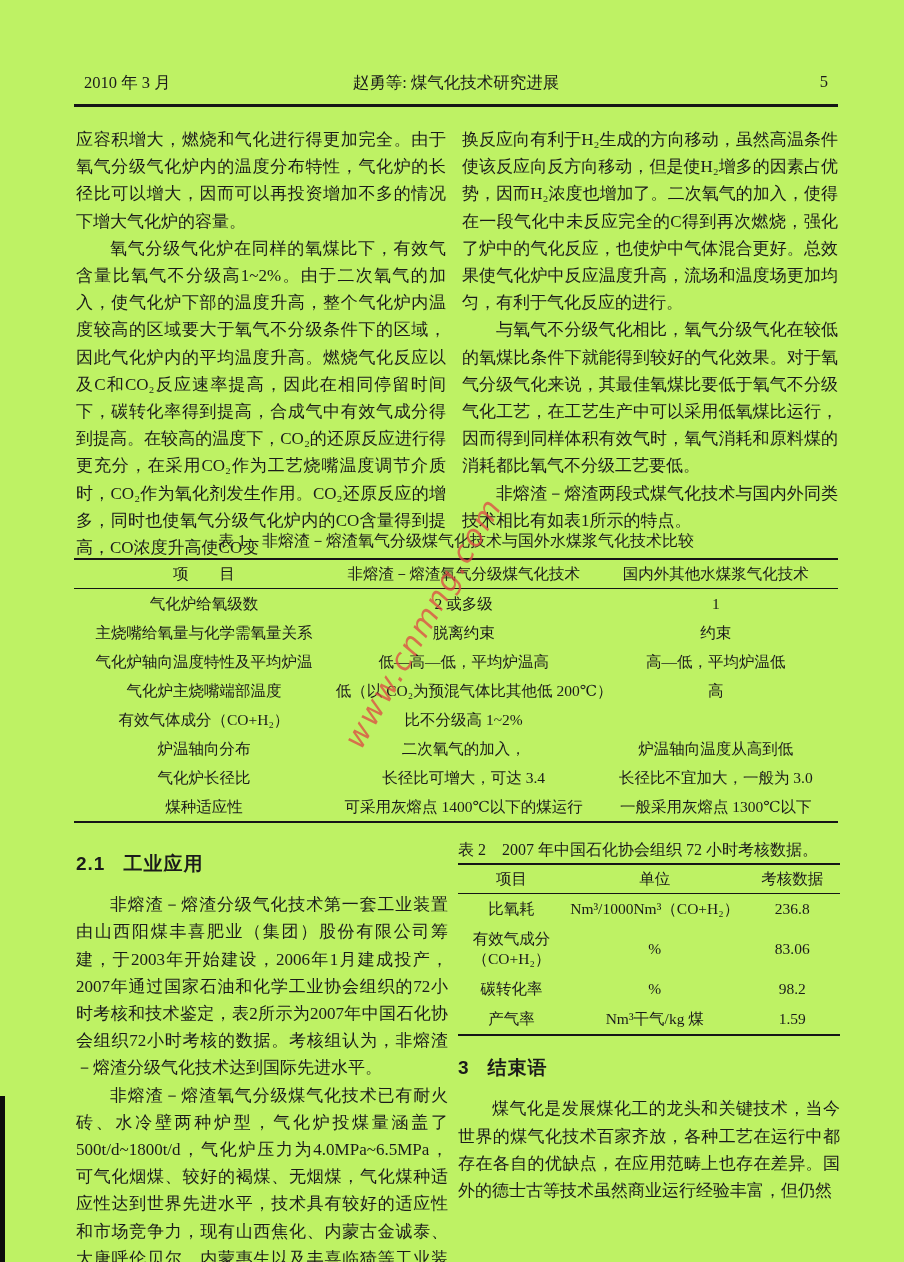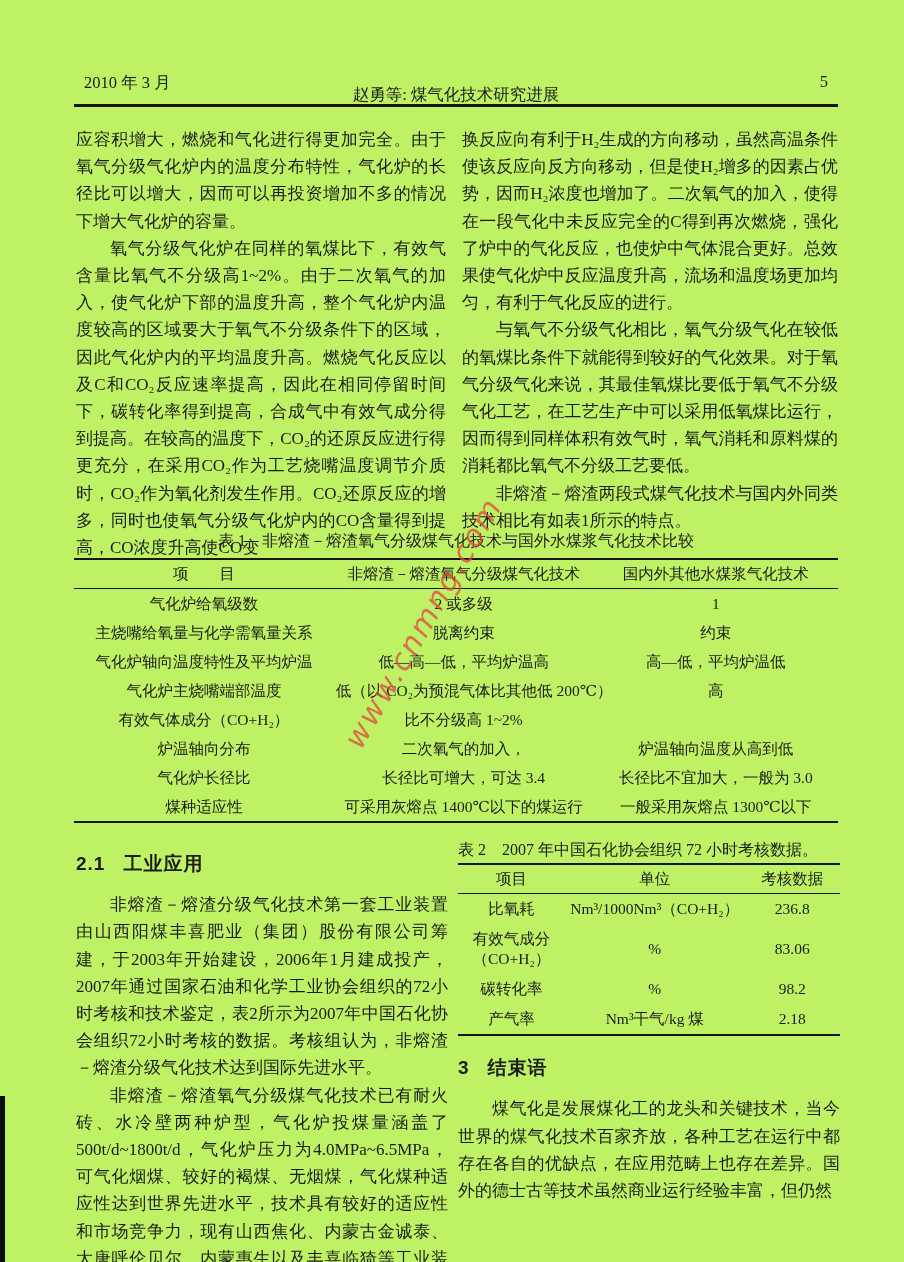--- a/index.html
+++ b/index.html
@@ -7,21 +7,21 @@
     position:relative;
     width:904px;height:1262px;
     background:#bef264;
     font-family:"Liberation Serif","DejaVu Serif",serif;
     color:#1b1b1b;
     overflow:hidden;
   }
   
   .hdr{position:absolute;left:74px;top:72px;width:764px;height:26px;font-size:16.5px;}
   .hdr-date{position:absolute;left:10px;top:0;}
-  .hdr-title{position:absolute;left:0;right:0;top:12px;text-align:center;}
+  .hdr-title{position:absolute;left:0;right:0;top:0;text-align:center;}
   .hdr-page{position:absolute;right:10px;top:0;}
   .hdr-rule{position:absolute;left:74px;top:104px;width:764px;height:3px;background:#161616;}
   
   .col{position:absolute;font-size:17px;line-height:27.2px;text-align:justify;}
   .col p{margin:0;}
   .col p.ind{text-indent:2em;}
   .col-left-top{left:76px;top:126px;width:370px;}
   .col-right-top{left:462px;top:126px;width:376px;}
   .col-left-bot{left:76px;top:838px;width:372px;}
   .col-right-bot{left:458px;top:836px;width:382px;}
@@ -175,21 +175,21 @@
             <td>83.06</td>
           </tr>
           <tr>
             <td>碳转化率</td>
             <td>%</td>
             <td>98.2</td>
           </tr>
           <tr>
             <td>产气率</td>
             <td>Nm³干气/kg 煤</td>
-            <td>2.18</td>
+            <td>1.59</td>
           </tr>
         </tbody>
     </table>
 
     <h2 class="sec-h">
       <span class="sec-no">3</span><span>结束语</span>
     </h2>
     <p class="ind">煤气化是发展煤化工的龙头和关键技术，当今世界的煤气化技术百家齐放，各种工艺在运行中都存在各自的优缺点，在应用范畴上也存在差异。国外的德士古等技术虽然商业运行经验丰富，但仍然</p>
   </div>
 

